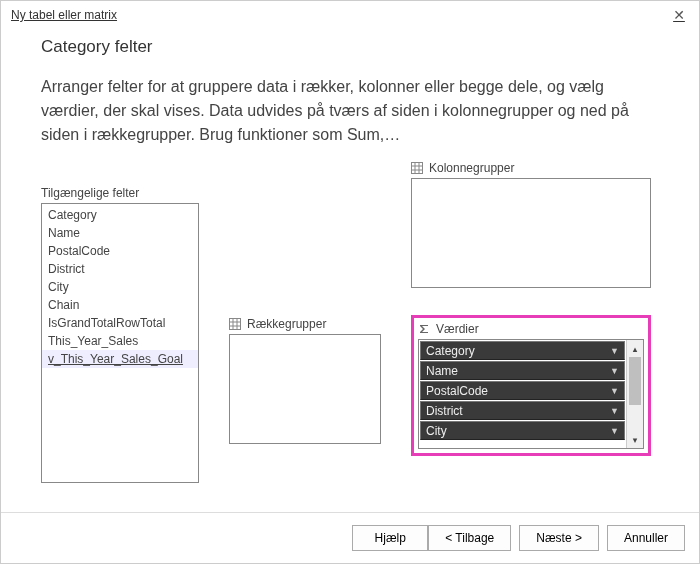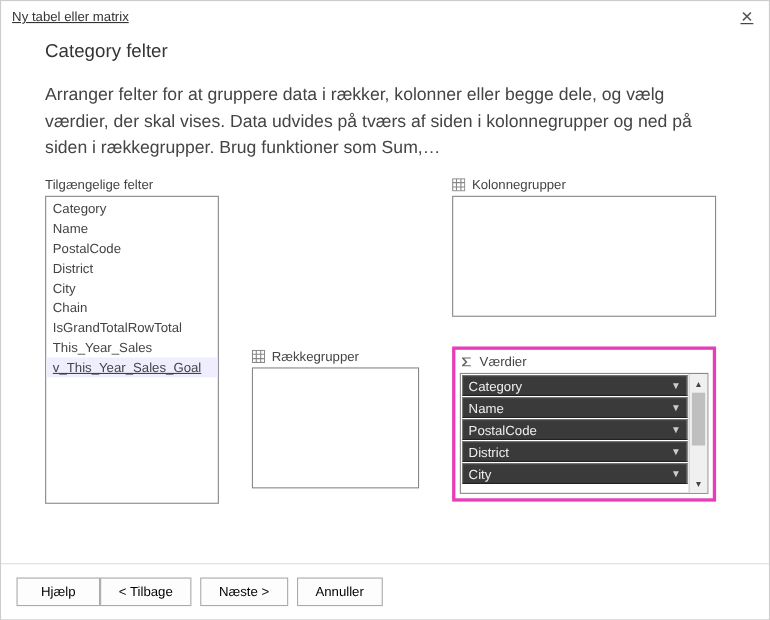--- a/index.html
+++ b/index.html
@@ -41,21 +41,21 @@
     .desc {
       font-size: 16px;
       color: #444;
       line-height: 1.5;
       margin-bottom: 14px;
     }
     .layout {
       display: flex;
       gap: 30px;
     }
-    .col-left { width: 158px; }
+    .col-left { width: 158px; margin-top: 25px; }
     .col-mid { width: 152px; margin-top: 156px; }
     .col-right { width: 240px; }
     .section-label {
       font-size: 12px;
       color: #444;
       margin-bottom: 3px;
       display: flex;
       align-items: center;
       gap: 6px;
     }
@@ -140,21 +140,21 @@
       background: #bfbfbf;
       margin-top: 0;
     }
     .scroll-track { flex: 1; }
     .button-bar {
       position: absolute;
       bottom: 0; left: 0; right: 0;
       border-top: 1px solid #ddd;
       padding: 12px 14px;
       display: flex;
-      justify-content: flex-start;
+      justify-content: flex-end;
       background: #fff;
     }
     .btn-group { display: flex; gap: 8px; }
     .btn {
       border: 1px solid #aaa;
       background: #fdfdfd;
       padding: 5px 16px;
       font-size: 12px;
       font-family: inherit;
       cursor: pointer;

